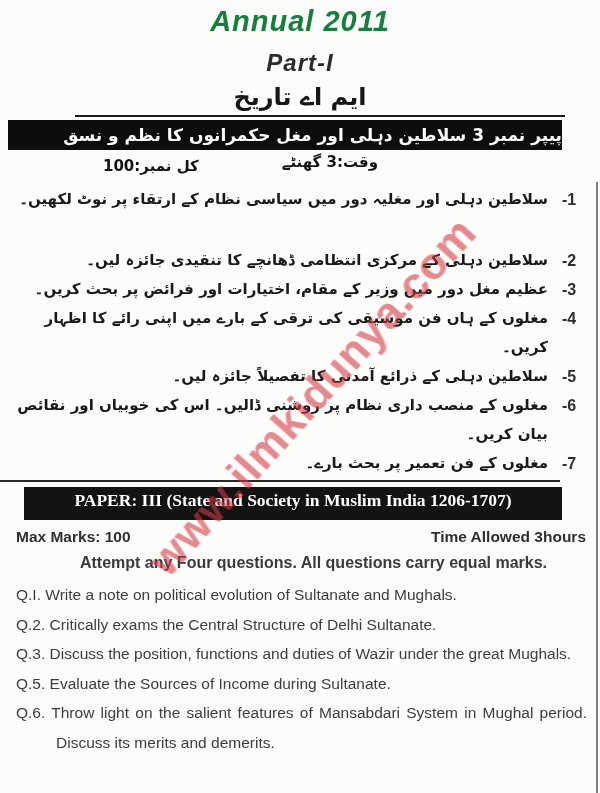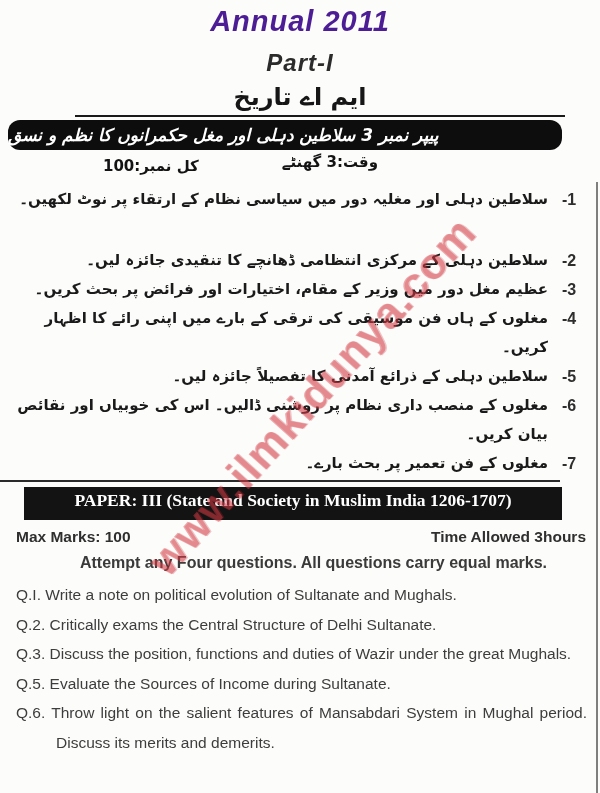--- a/index.html
+++ b/index.html
@@ -9,21 +9,21 @@
     position:relative;
     overflow:hidden;
     font-family:"Liberation Sans", sans-serif;
     color:#2e2e2e;
   }
   .annual{
     margin:4px 0 0 0;
     text-align:center;
     font-size:29px;line-height:34px;
     font-weight:bold;font-style:italic;
-    letter-spacing:1px;color:#4c1d95;
+    letter-spacing:1px;color:#15803d;
   }
   .part{
     margin-top:11px;
     text-align:center;
     font-size:24px;line-height:28px;
     font-weight:bold;font-style:italic;
     letter-spacing:1px;color:#2b2b2b;
   }
   .urdu{font-family:"DejaVu Sans", sans-serif;}
   .program{
@@ -33,25 +33,24 @@
     font-weight:bold;color:#161616;
   }
   .rule1{
     margin:2px 35px 0 75px;
     border-top:2px solid #1a1a1a;
   }
   .banner1{
     margin:3px 38px 0 8px;
     height:30px;line-height:30px;
     background:#0d0d0d;color:#ffffff;
-    text-align:left;
+    text-align:right;
     font-size:17px;font-weight:bold;
     direction:rtl;
-    border-radius:12px;
-    font-style:italic;
+    border-radius:0;
   }
   .meta-row{
     position:relative;height:30px;margin-top:3px;
     font-size:15px;font-weight:bold;color:#131313;
   }
   .meta-time{position:absolute;right:222px;top:0;direction:rtl;}
   .meta-marks{position:absolute;left:103px;top:4px;direction:rtl;}
   .u-list{margin:2px 10px 0 15px;}
   .u-row{display:flex;align-items:flex-start;line-height:29px;}
   .u-text{

